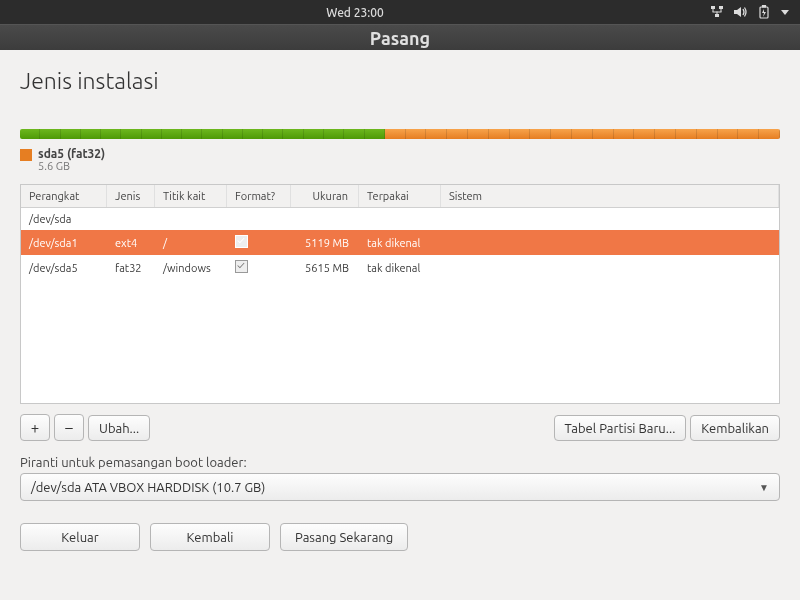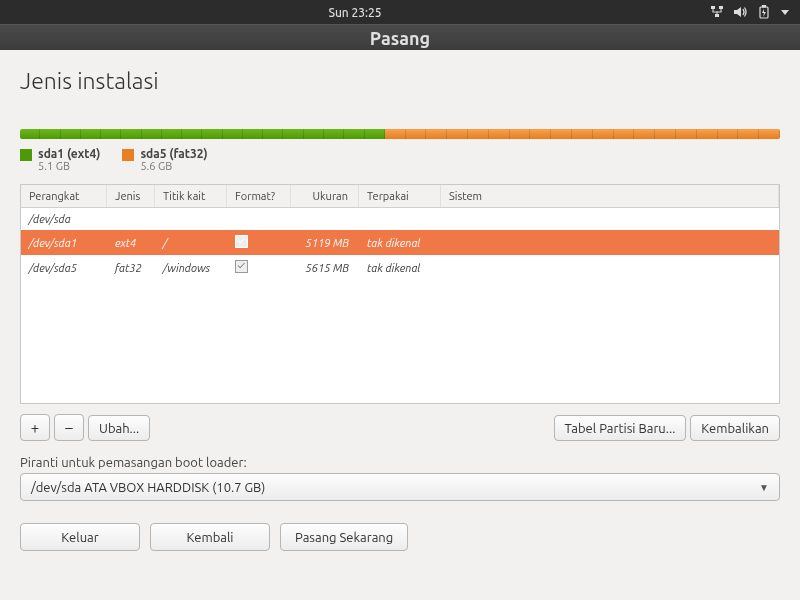--- a/index.html
+++ b/index.html
@@ -47,21 +47,21 @@
   height: 220px; overflow: auto; font-size: 11px; color: #3a3a3a;
 }
 .thead { display: flex; background: #f2f1f0; border-bottom: 1px solid #d0d0d0; position: sticky; top: 0; }
 .th { padding: 5px 8px; border-right: 1px solid #e0e0e0; font-weight: normal; color: #444; }
 .c-dev { width: 86px; } .c-type { width: 48px; } .c-mount { width: 72px; }
 .c-fmt { width: 64px; text-align: left; } .c-size { width: 68px; text-align: right; padding-right: 10px; }
 .c-used { width: 82px; } .c-sys { flex: 1; }
 
 .trow { display: flex; align-items: center; padding: 2px 0; }
 .trow.header-row { font-weight: normal; }
-.trow .td { padding: 3px 8px; font-style: italic; }
+.trow .td { padding: 3px 8px; }
 .trow.selected { background: #f07746; color: #fff; }
 .trow .td.c-size { text-align: right; padding-right: 10px; }
 
 .chk { width: 13px; height: 13px; border: 1px solid #999; background: #eee; display: inline-block; position: relative; }
 .chk::after { content: "✓"; font-size: 11px; position: absolute; top: -2px; left: 1px; color: #777; }
 .trow.selected .chk { border-color: #fff; }
 .trow.selected .chk::after { color: #fff; }
 
 .btnrow { display: flex; align-items: center; margin-top: 10px; gap: 4px; }
 .btn {
@@ -80,21 +80,21 @@
 }
 .combo .arrow { margin-left: auto; font-size: 10px; color: #555; }
 
 .footer-btns { display: flex; gap: 10px; margin-top: 22px; }
 .footer-btns .btn { min-width: 120px; padding: 6px 14px; }
 </style>
 </head>
 <body>
 
 <div class="topbar">
-  <div class="center"><span>Sun 23:25</span></div>
+  <div class="center"><span>Wed 23:00</span></div>
   <div class="icons">
     <span>
         <svg width="14" height="12" viewBox="0 0 14 12">
           <g fill="#dcdcdc">
             <rect x="1" y="0" width="4" height="3"></rect>
             <rect x="9" y="0" width="4" height="3"></rect>
             <rect x="5" y="8" width="4" height="3"></rect>
             <rect x="2.5" y="3" width="1" height="3"></rect>
             <rect x="10.5" y="3" width="1" height="3"></rect>
             <rect x="2.5" y="5.5" width="9" height="1"></rect>
@@ -174,27 +174,20 @@
         <div class="tick"></div>
         <div class="tick"></div>
         <div class="tick"></div>
         <div class="tick"></div>
         <div class="tick"></div>
     </div>
   </div>
 
   <div class="legend">
     <div class="legend-item">
-      <span class="swatch green"></span>
-      <div>
-        <div class="lbl">sda1 (ext4)</div>
-        <div class="sub">5.1 GB</div>
-      </div>
-    </div>
-    <div class="legend-item">
       <span class="swatch orange"></span>
       <div>
         <div class="lbl">sda5 (fat32)</div>
         <div class="sub">5.6 GB</div>
       </div>
     </div>
   </div>
 
   <div class="table-wrap">
     <div class="thead">

